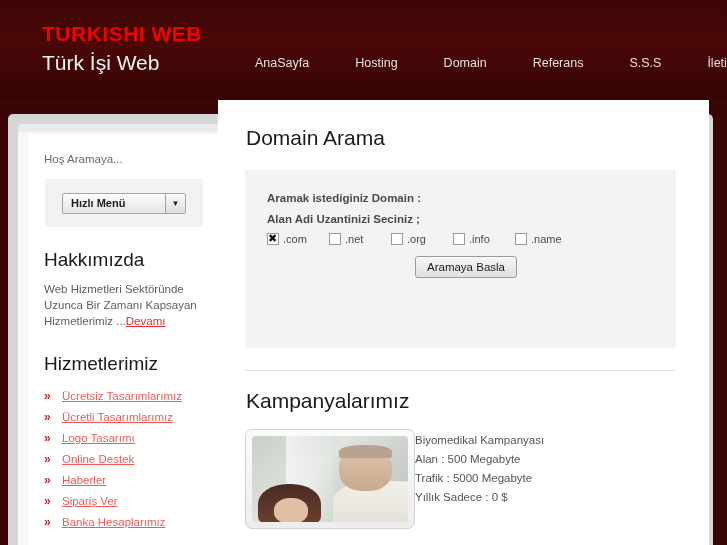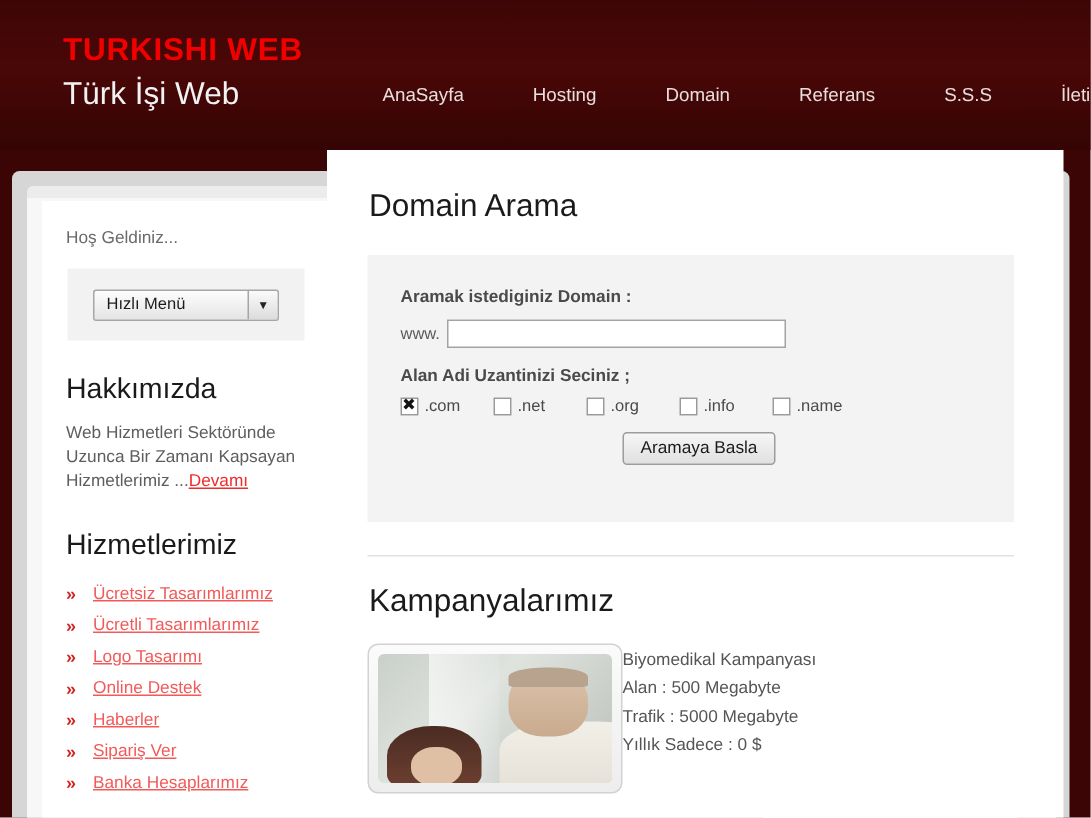--- a/index.html
+++ b/index.html
@@ -103,20 +103,21 @@
     background: linear-gradient(180deg,#fdfdfd 0%,#e4e4e4 100%);
     overflow: hidden;
   }
   .select-label {
     flex: 1;
     font-size: 11px;
     color: #1c1c1c;
     padding: 0 0 0 8px;
     line-height: 19px;
     white-space: nowrap;
+    font-weight: bold;
   }
   .select-arrow {
     width: 20px;
     border-left: 1px solid #a6a6a6;
     background: linear-gradient(180deg,#fafafa 0%,#dcdcdc 100%);
     display: flex; align-items: center; justify-content: center;
     font-size: 8px;
     color: #222;
   }
   .side-h2 {
@@ -344,21 +345,21 @@
     <a href="#">İletişim</a>
   </nav>
 </div>
 
 <div class="shell">
   <div class="layer-back"></div>
   <div class="layer-mid"></div>
   <div class="layer-front"></div>
 
   <aside class="sidebar">
-    <div class="welcome">Hoş Geldiniz...</div>
+    <div class="welcome">Hoş Aramaya...</div>
 
     <div class="quickmenu-box">
       <div class="select-shell">
         <span class="select-label">Hızlı Menü</span>
         <span class="select-arrow">▼</span>
       </div>
     </div>
 
     <h2 class="side-h2">Hakkımızda</h2>
     <p class="side-p"><span>Web Hizmetleri Sektöründe Uzunca Bir Zamanı Kapsayan Hizmetlerimiz ...</span><a href="#">Devamı</a></p>
@@ -395,24 +396,20 @@
       </li>
     </ul>
   </aside>
 
   <main class="main">
     <h1 class="main-h1">Domain Arama</h1>
 
     <section class="search-box">
       <div class="field-label">Aramak istediginiz Domain :</div>
 
-      <div class="www-row">
-        <span class="www-text">www.</span>
-        <input class="dom-input" type="text" value="" style="">
-      </div>
 
       <div class="ext-label">Alan Adi Uzantinizi Seciniz ;</div>
 
       <div class="ext-row">
         <label class="ext-item w1">
           <span class="cb checked"></span>
           <span>.com</span>
         </label>
         <label class="ext-item w1">
           <span class="cb"></span>

